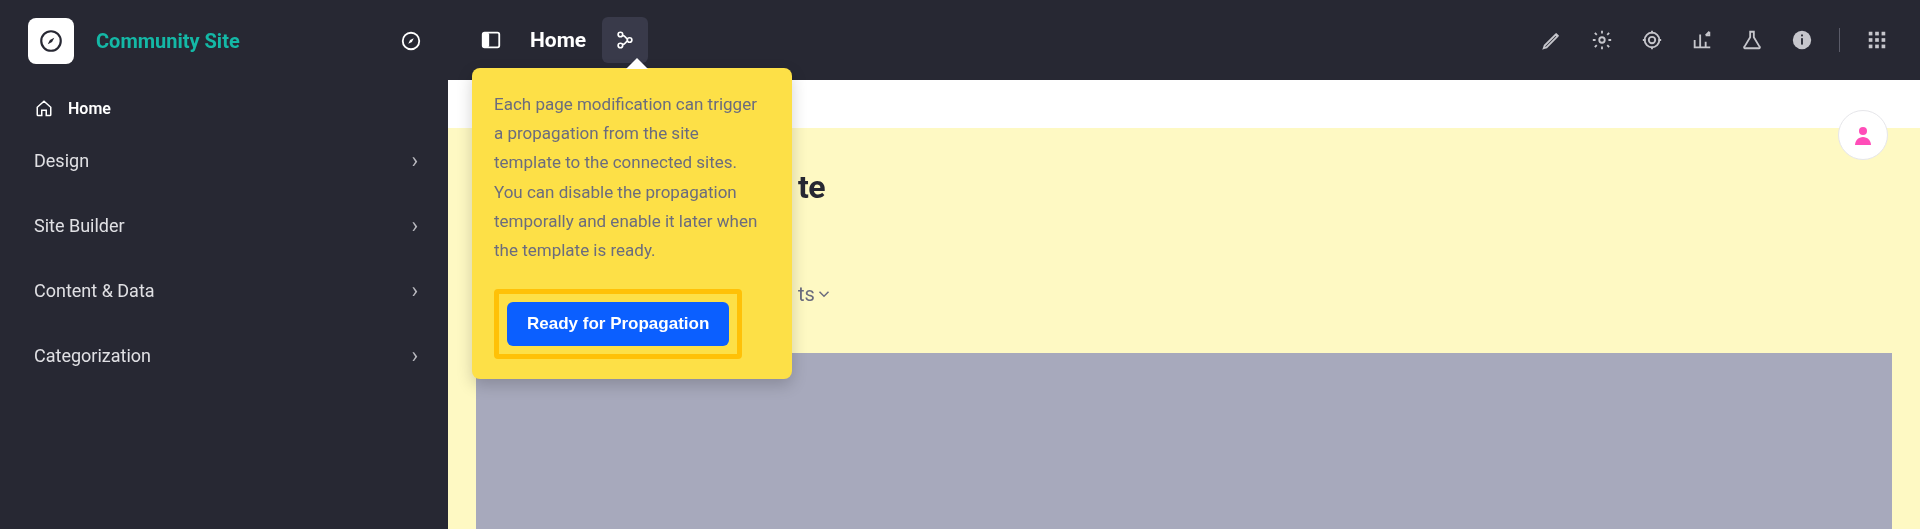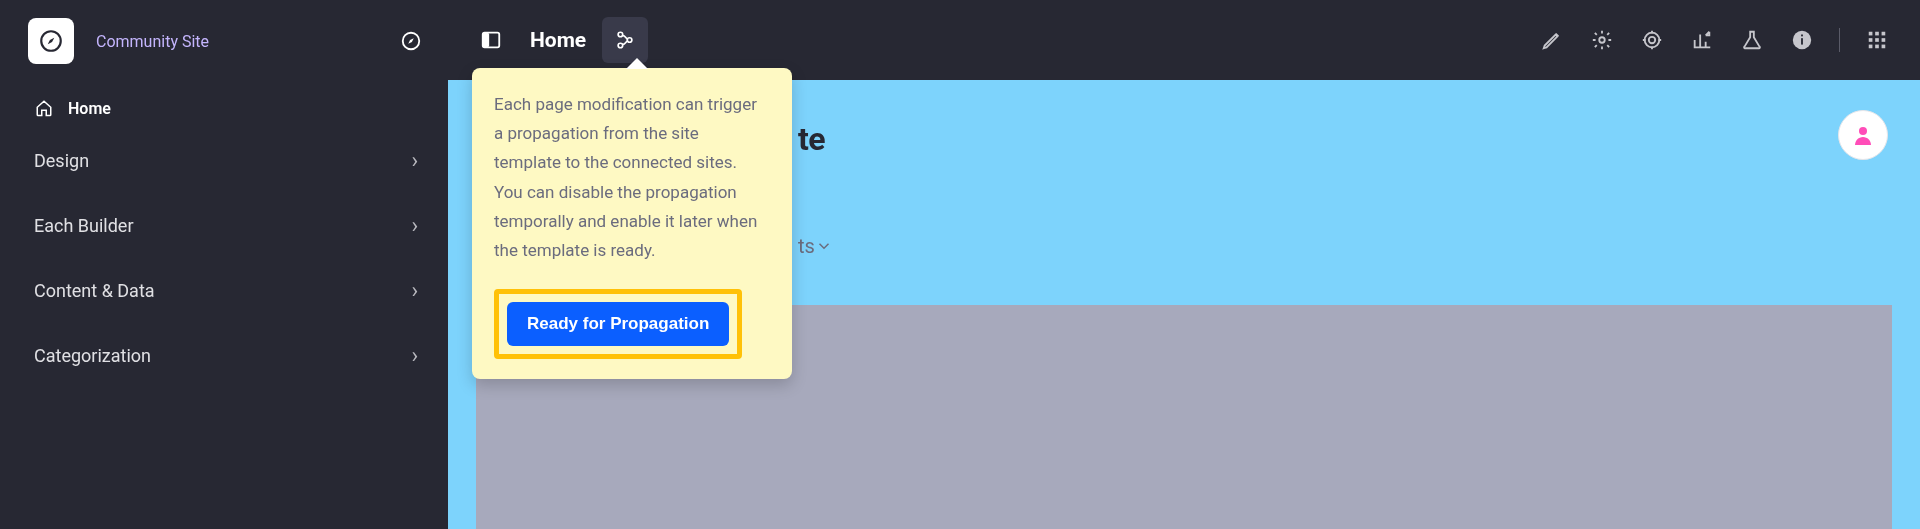--- a/index.html
+++ b/index.html
@@ -36,24 +36,24 @@
       align-items: center;
       justify-content: center;
       margin-right: 22px;
       flex-shrink: 0;
     }
     .brand-compass {
       width: 26px; height: 26px;
       display: block;
     }
     .brand-title {
-      font-size: 16px;
-      font-weight: 400;
+      font-size: 20px;
+      font-weight: 700;
       flex: 1;
-      color: #c4b5fd;
+      color: #14b8a6;
     }
     .brand-right {
       width: 26px; height: 26px;
       display: flex; align-items: center; justify-content: center;
       color: #fff;
     }
     .sidenav {
       display: flex;
       flex-direction: column;
     }
@@ -136,22 +136,23 @@
     }
     .tb-sep {
       width: 1px;
       height: 24px;
       background: #5a5b68;
       margin: 0 2px;
     }
     .content-scroll {
       flex: 1;
       position: relative;
-      background: #7dd3fc;
+      background: #fef9c3;
       overflow: hidden;
+      margin-top: 48px;
     }
     .content-inner {
       padding: 40px 48px;
       position: relative;
       height: 100%;
     }
     .partial-title {
       font-size: 32px;
       font-weight: 700;
       color: #272833;
@@ -185,21 +186,21 @@
       display: flex;
       align-items: center;
       justify-content: center;
     }
     .avatar svg { width: 24px; height: 24px; }
     .popover {
       position: absolute;
       left: 472px;
       top: 68px;
       width: 320px;
-      background: #fef9c3;
+      background: #fde047;
       border-radius: 8px;
       box-shadow: 0 6px 16px rgba(0,0,0,0.18);
       padding: 22px 22px 20px 22px;
     }
     .popover-arrow {
       position: absolute;
       top: -10px;
       left: 154px;
       width: 0; height: 0;
       border-left: 11px solid transparent;
@@ -258,21 +259,21 @@
             </svg>
         </span>
         <span>Home</span>
       </div>
 
       <div class="sidenav-section">
         <span>Design</span>
         <span class="chevron">›</span>
       </div>
       <div class="sidenav-section">
-        <span>Each Builder</span>
+        <span>Site Builder</span>
         <span class="chevron">›</span>
       </div>
       <div class="sidenav-section">
         <span>Content &amp; Data</span>
         <span class="chevron">›</span>
       </div>
       <div class="sidenav-section">
         <span>Categorization</span>
         <span class="chevron">›</span>
       </div>

